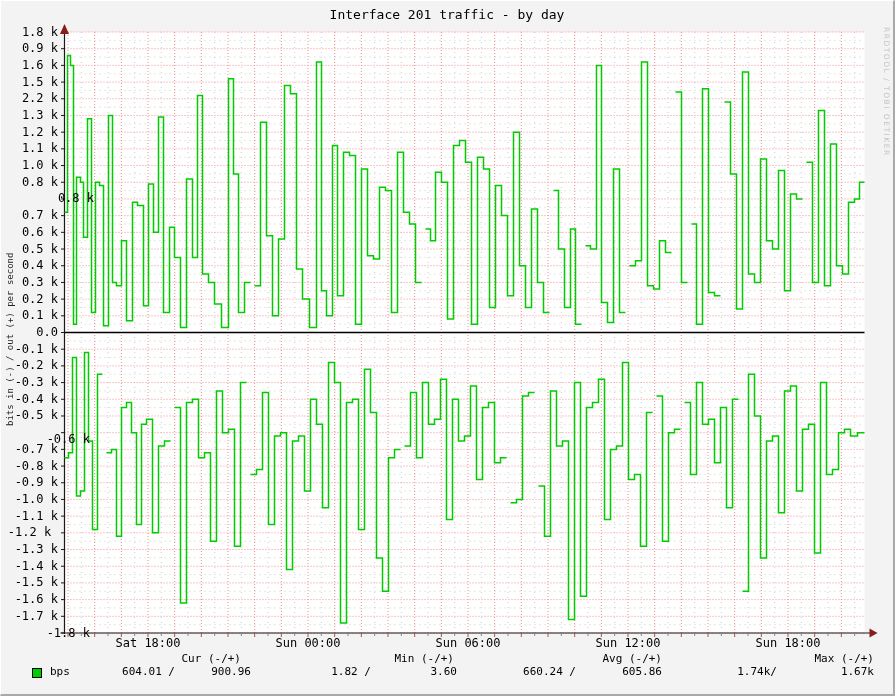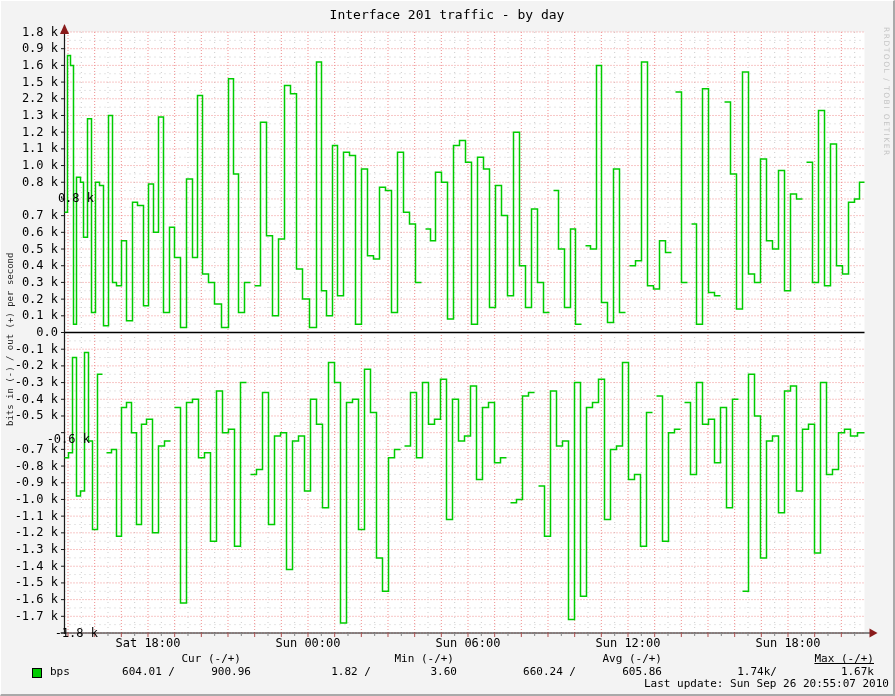--- a/index.html
+++ b/index.html
@@ -301,45 +301,44 @@
       <div class="lbl yl" style="left: 0px; top: 359.389px;">-0.2 k</div>
       <div class="lbl yl" style="left: 0px; top: 376.083px;">-0.3 k</div>
       <div class="lbl yl" style="left: 0px; top: 392.778px;">-0.4 k</div>
       <div class="lbl yl" style="left: 0px; top: 409.472px;">-0.5 k</div>
       <div class="lbl yl" style="left: 0px; top: 433px; padding-left: 32px;">-0.6 k</div>
       <div class="lbl yl" style="left: 0px; top: 442.861px;">-0.7 k</div>
       <div class="lbl yl" style="left: 0px; top: 459.556px;">-0.8 k</div>
       <div class="lbl yl" style="left: 0px; top: 476.25px;">-0.9 k</div>
       <div class="lbl yl" style="left: 0px; top: 492.944px;">-1.0 k</div>
       <div class="lbl yl" style="left: 0px; top: 509.639px;">-1.1 k</div>
-      <div class="lbl yl" style="left: 0px; top: 526.333px;">-1.2 k</div>
+      <div class="lbl yl" style="left: 0px; top: 526.333px; text-align: center;">-1.2 k</div>
       <div class="lbl yl" style="left: 0px; top: 543.028px;">-1.3 k</div>
       <div class="lbl yl" style="left: 0px; top: 559.722px;">-1.4 k</div>
       <div class="lbl yl" style="left: 0px; top: 576.417px;">-1.5 k</div>
       <div class="lbl yl" style="left: 0px; top: 593.111px;">-1.6 k</div>
       <div class="lbl yl" style="left: 0px; top: 609.806px;">-1.7 k</div>
-      <div class="lbl yl" style="left: 16px; top: 626.5px; padding-left: 24px;">-1.8 k</div>
+      <div class="lbl yl" style="left: 8px; top: 626.5px; padding-left: 24px;">-1.8 k</div>
       <div class="lbl xl" style="left: 147px; top: 637px;">Sat 18:00</div>
       <div class="lbl xl" style="left: 307px; top: 637px;">Sun 00:00</div>
       <div class="lbl xl" style="left: 467px; top: 637px;">Sun 06:00</div>
       <div class="lbl xl" style="left: 627px; top: 637px;">Sun 12:00</div>
       <div class="lbl xl" style="left: 787px; top: 637px;">Sun 18:00</div>
     </div>
 
   <div class="swatch" style="left:31px;top:667px;"></div>
   <span class="lg" style="left:49px;top:665px;">bps</span>
 
   <span class="lg ra" style="left:240px;top:652px;">Cur (-/+)</span>
   <span class="lg ra" style="left:453px;top:652px;">Min (-/+)</span>
   <span class="lg ra" style="left:661px;top:652px;">Avg (-/+)</span>
-  <span class="lg ra" style="left:873px;top:652px;text-decoration:underline;">Max (-/+)</span>
+  <span class="lg ra" style="left:873px;top:652px;">Max (-/+)</span>
 
   <span class="lg ra" style="left:174px;top:665px;">604.01 /</span>
   <span class="lg ra" style="left:250px;top:665px;">900.96</span>
   <span class="lg ra" style="left:370px;top:665px;">1.82 /</span>
   <span class="lg ra" style="left:456px;top:665px;">3.60</span>
   <span class="lg ra" style="left:575px;top:665px;">660.24 /</span>
   <span class="lg ra" style="left:661px;top:665px;">605.86</span>
   <span class="lg ra" style="left:776px;top:665px;">1.74k/</span>
   <span class="lg ra" style="left:873px;top:665px;">1.67k</span>
 
-  <span class="lg ra" style="left:888px;top:677px;">Last update: Sun Sep 26 20:55:07 2010</span>
 </div>
 
 </body></html>

